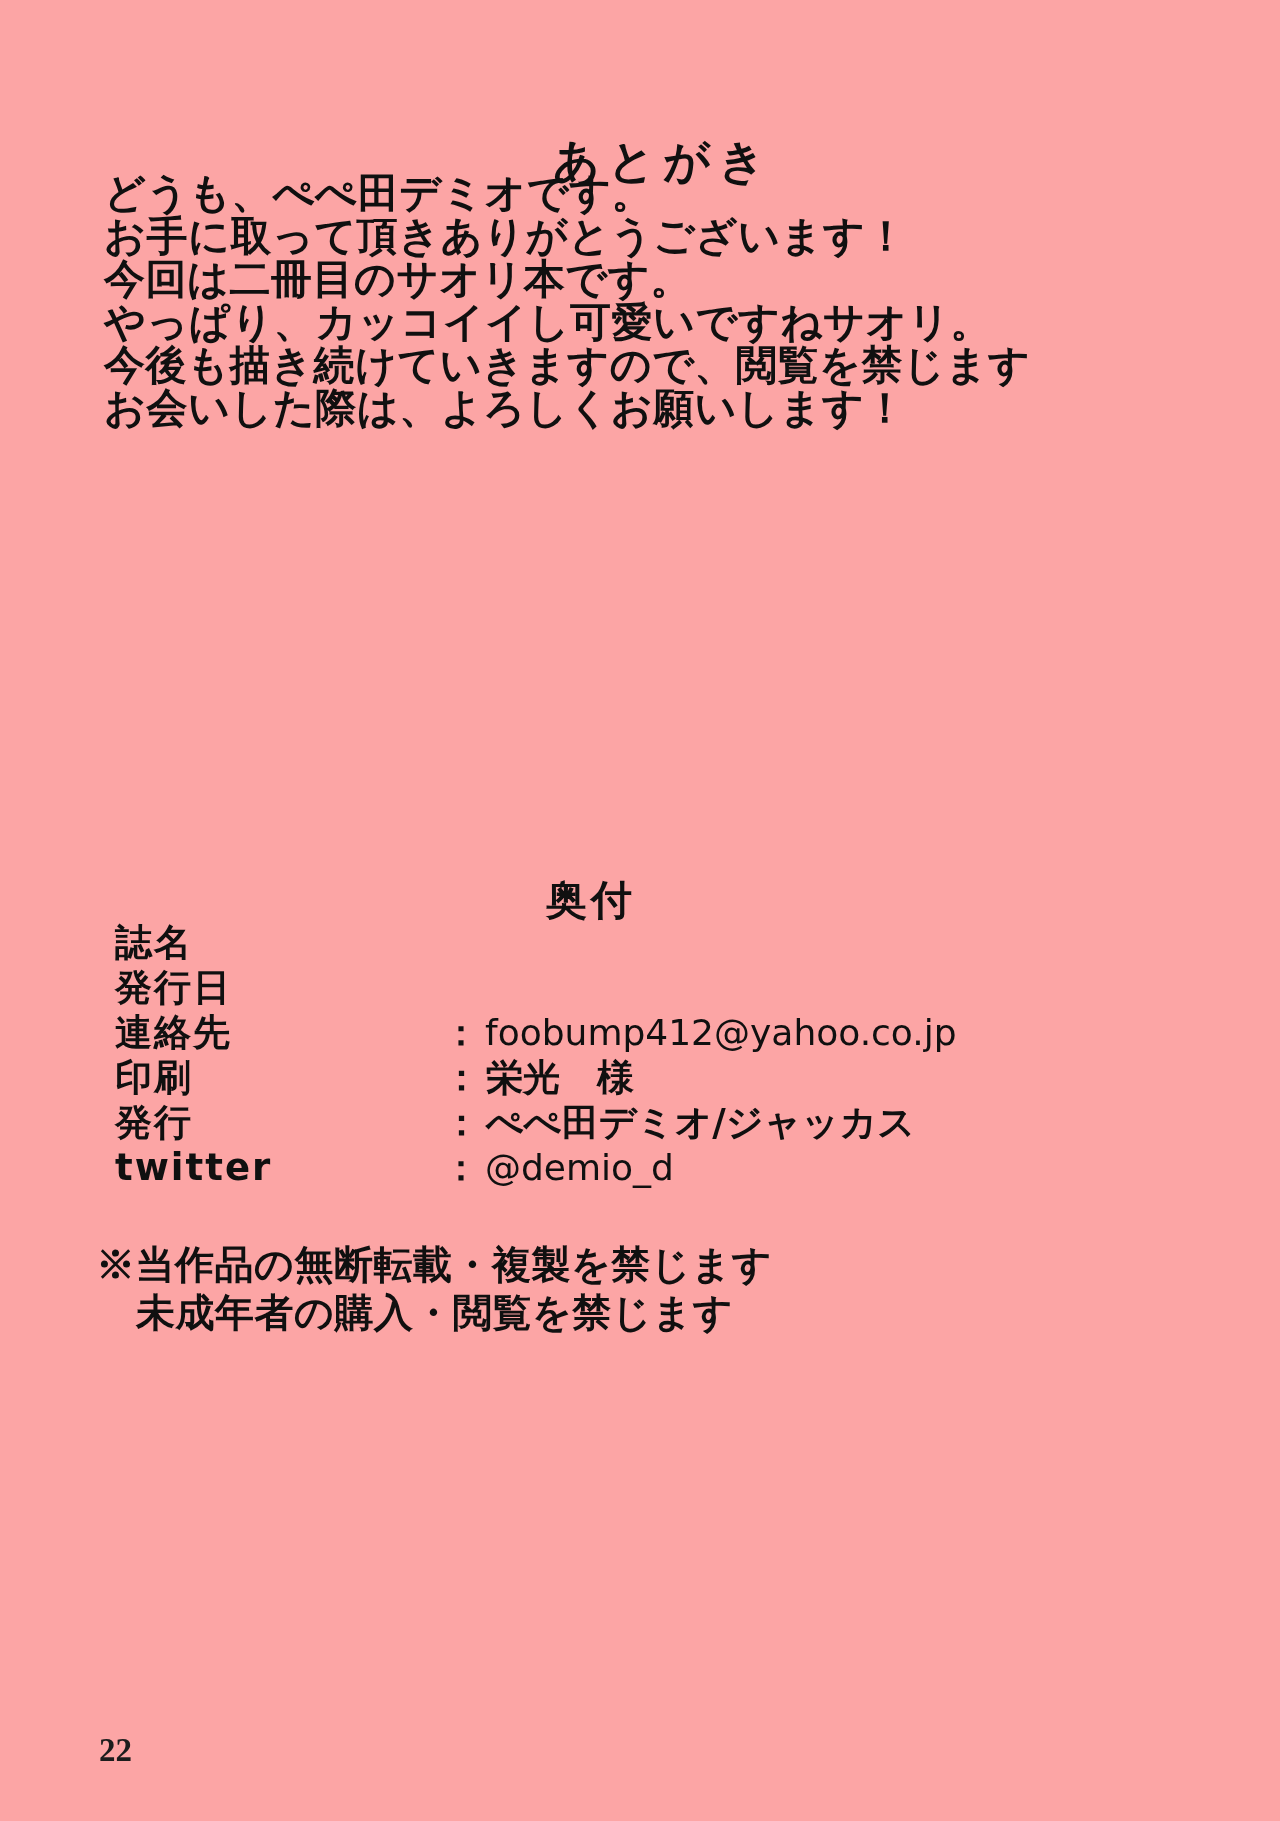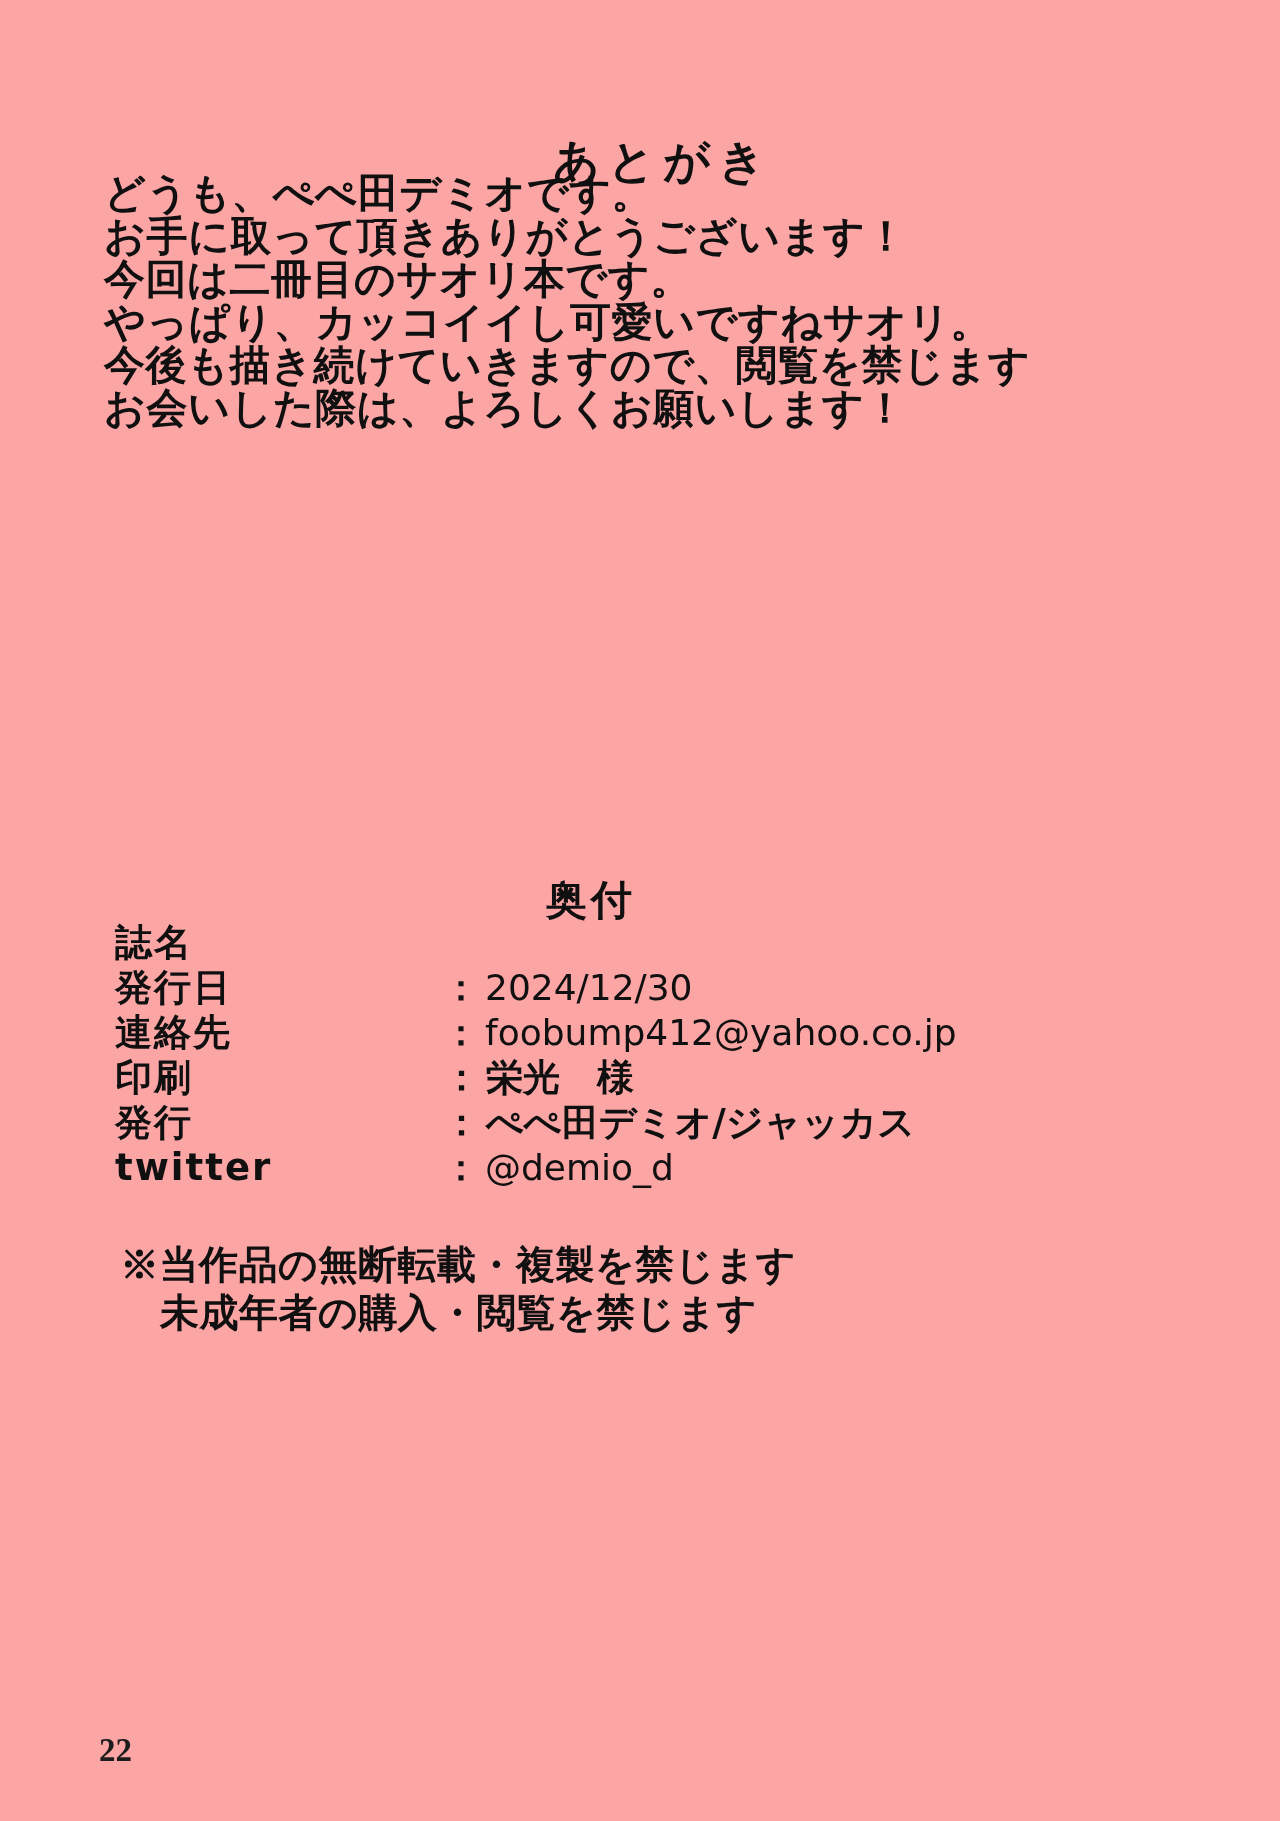--- a/index.html
+++ b/index.html
@@ -94,21 +94,21 @@
   .colophon .value.latin-sans {
     font-size: 36px;
   }
   .colophon .value .colon.jp-sans {
     font-weight: 700;
   }
 
   .notice {
     position: absolute;
     top: 1240px;
-    left: 120px;
+    left: 96px;
   }
   .notice .line {
     margin: 0;
     font-size: 39px;
     line-height: 48px;
     letter-spacing: 0.5px;
     white-space: nowrap;
   }
   .notice .line.indent {
     padding-left: 40px;
@@ -143,21 +143,20 @@
   <h2 class="colophon-title jp-serif">奥付</h2>
 
   <div class="colophon">
 
     <div class="row">
       <span class="label jp-sans">誌名</span>
     </div>
 
     <div class="row">
       <span class="label jp-sans">発行日</span>
-      <span class="value latin-sans"><span class="colon jp-sans">：</span><span>2024/12/30</span></span>
     </div>
 
     <div class="row">
       <span class="label jp-sans">連絡先</span>
       <span class="value latin-sans"><span class="colon jp-sans">：</span><span>foobump412@yahoo.co.jp</span></span>
     </div>
 
     <div class="row">
       <span class="label jp-sans">印刷</span>
       <span class="value jp-serif"><span class="colon">：</span><span>栄光　様</span></span>

